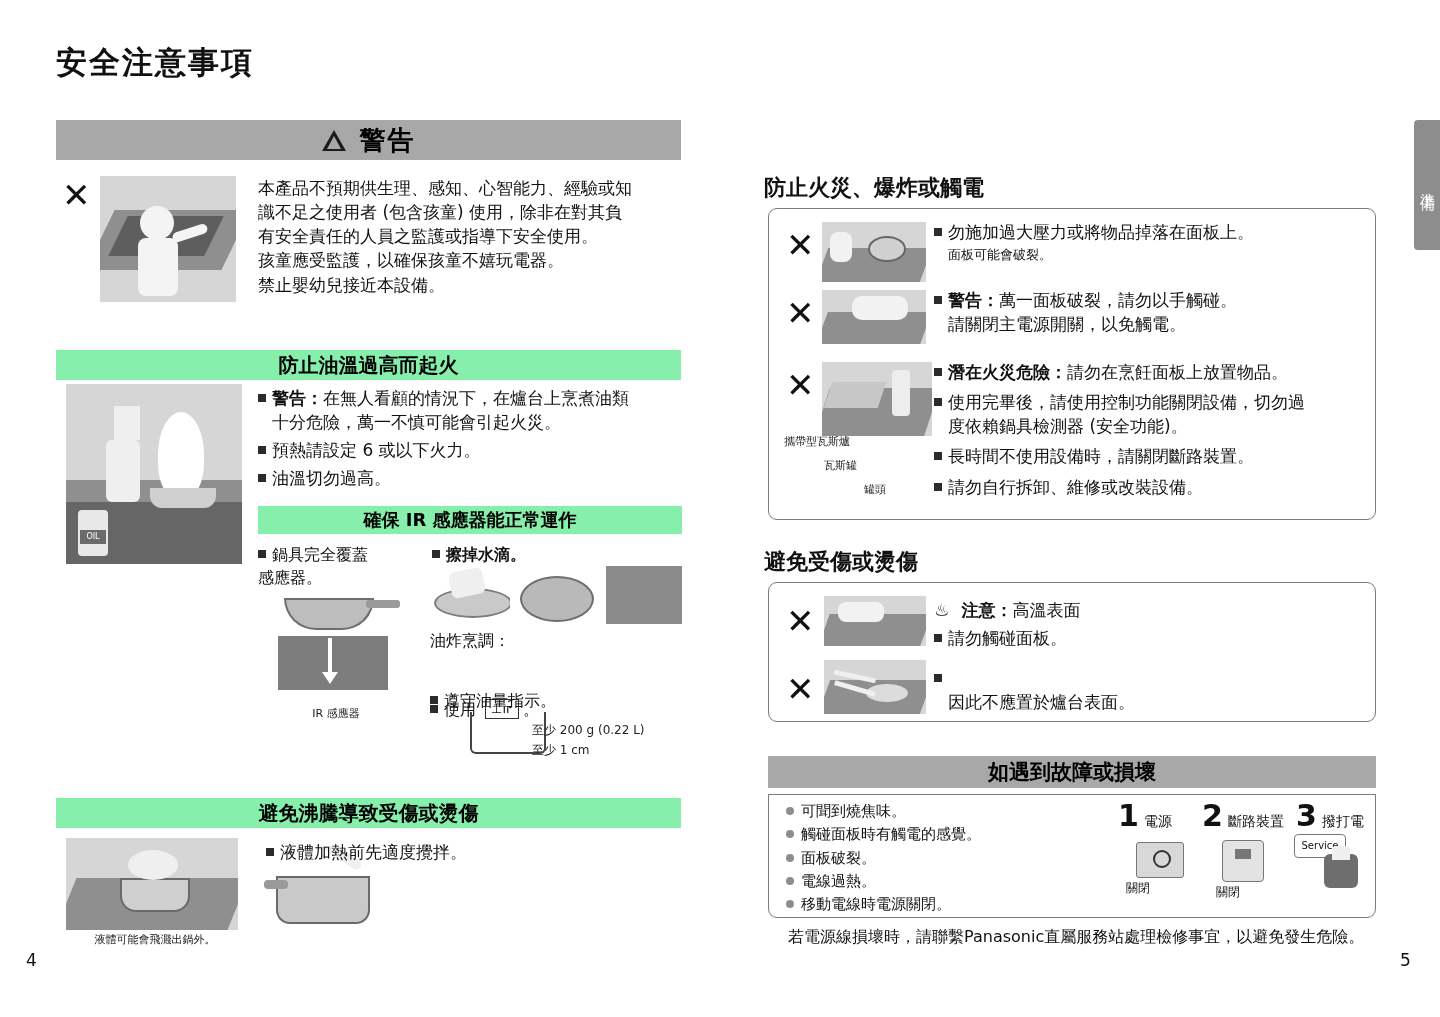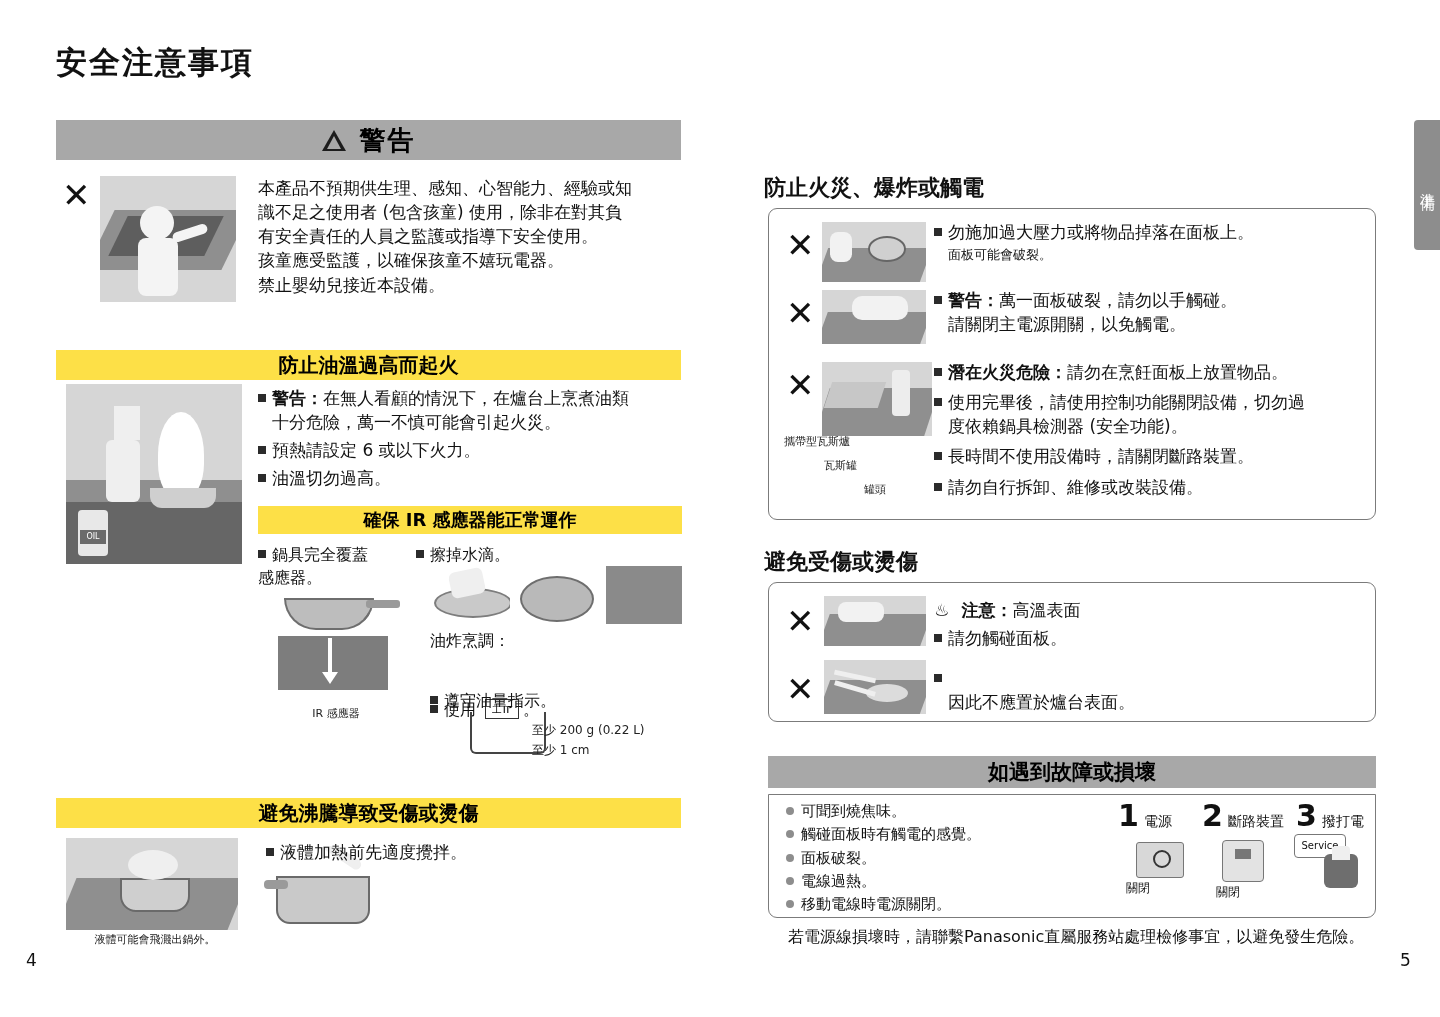--- a/index.html
+++ b/index.html
@@ -22,21 +22,21 @@
   }
   .bar{
     position:absolute;
     background:#a8a8a8;
     color:#000;
     font-weight:bold;
     display:flex;
     align-items:center;
     justify-content:center;
   }
-  .bar.light{background:#fde047;}
+  .bar.light{background:#86efac;}
   .box{
     position:absolute;
     border:1px solid #7b7b7b;
     border-radius:9px;
     box-sizing:border-box;
   }
   .txt{position:absolute;line-height:1.42;}
   .sq{display:inline-block;width:8px;height:8px;background:#2b2b2b;margin-right:6px;vertical-align:2px;}
   .dot{display:inline-block;width:8px;height:8px;border-radius:50%;background:#8d8d8d;margin-right:7px;vertical-align:1px;}
   .bold{font-weight:bold;}
@@ -128,21 +128,21 @@
     <div style="margin-top:4px;"><span class="sq"></span><span>預熱請設定 6 或以下火力。</span></div>
     <div style="margin-top:4px;"><span class="sq"></span><span>油溫切勿過高。</span></div>
   </div>
 
   <div class="bar light" style="left:258px;top:506px;width:424px;height:28px;font-size:18px;">確保 IR 感應器能正常運作</div>
 
   <div class="txt" style="left:258px;top:544px;width:180px;font-size:16px;">
     <div><span class="sq"></span><span>鍋具完全覆蓋</span></div>
     <div>感應器。</div>
   </div>
-  <div class="txt" style="left:416px;top:544px;width:200px;font-size:16px;">
+  <div class="txt" style="left:432px;top:544px;width:200px;font-size:16px;font-weight:bold;">
     <span class="sq"></span><span>擦掉水滴。</span>
   </div>
 
   <div class="img" style="left:270px;top:592px;width:130px;height:110px;background:transparent;">
     <div class="pan" style="left:14px;top:6px;width:86px;height:28px;"></div>
     <div style="position:absolute;left:96px;top:8px;width:34px;height:8px;background:#9a9a9a;border-radius:3px;"></div>
     <div style="position:absolute;left:8px;top:44px;width:110px;height:54px;background:#7d7d7d;"></div>
     <div style="position:absolute;left:58px;top:46px;width:4px;height:40px;background:#fff;"></div>
     <div style="position:absolute;left:52px;top:80px;width:16px;height:12px;background:#fff;clip-path:polygon(50% 100%,0 0,100% 0);"></div>
   </div>

